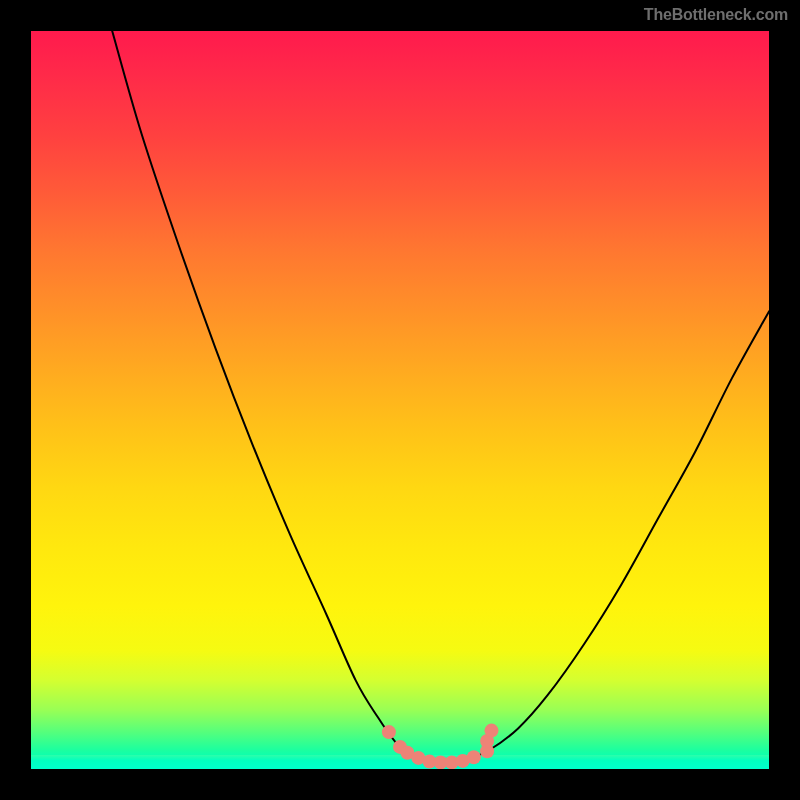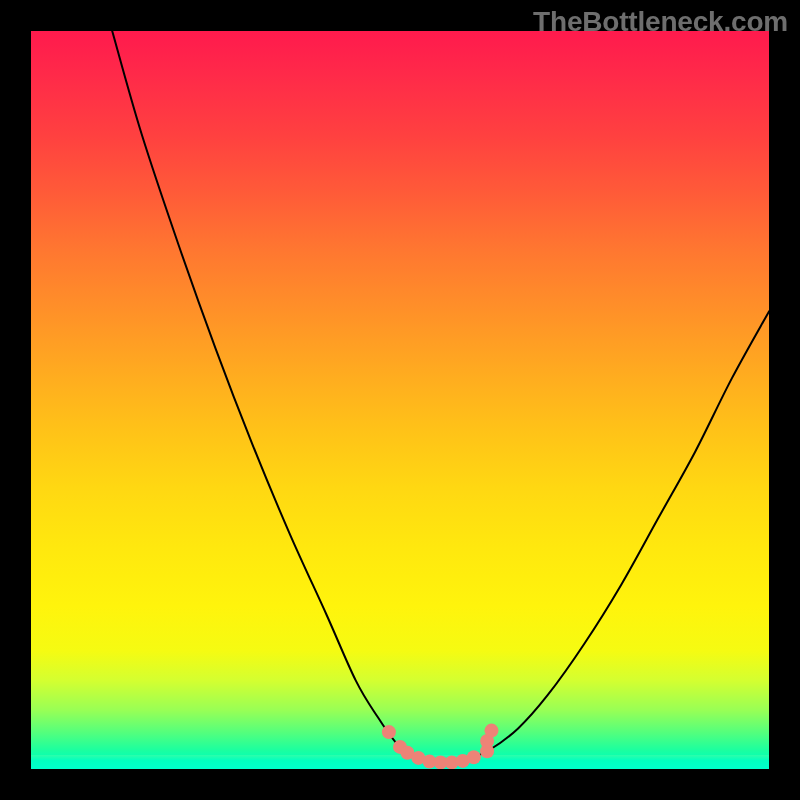--- a/index.html
+++ b/index.html
@@ -59,21 +59,21 @@
       to bottom,
       #2cffaa 0%,
       #00ffc0 40%,
       #00ffcc 100%
     );
   }
   .attribution {
     position: absolute;
     top: 6px;
     right: 12px;
-    font-size: 28px;
+    font-size: 16px;
     font-weight: 600;
     color: #6e6e6e;
     letter-spacing: -0.2px;
   }
   svg.overlay {
     position: absolute;
     inset: 0;
     width: 738px;
     height: 738px;
   }

